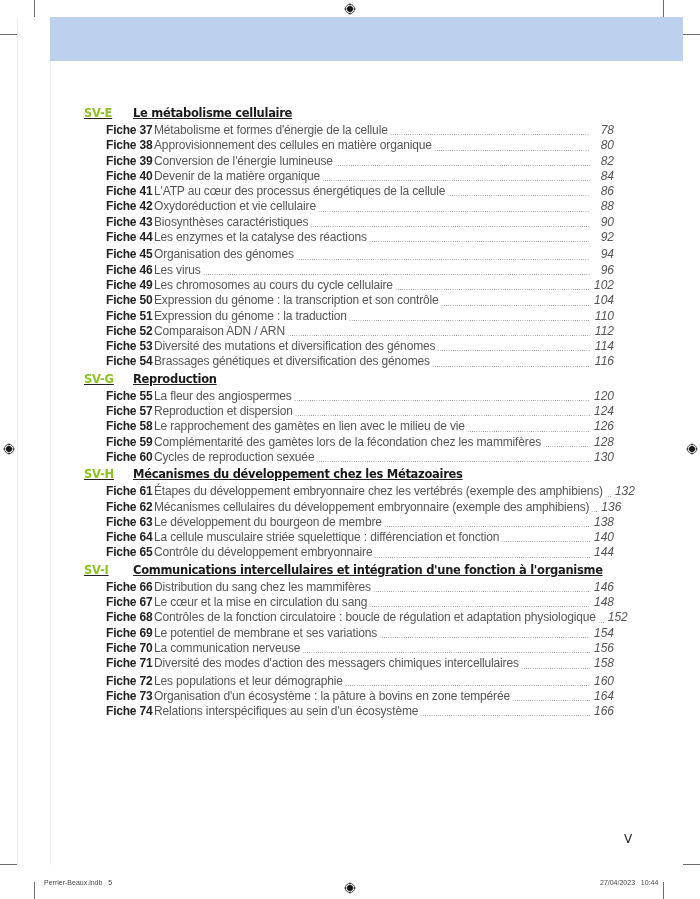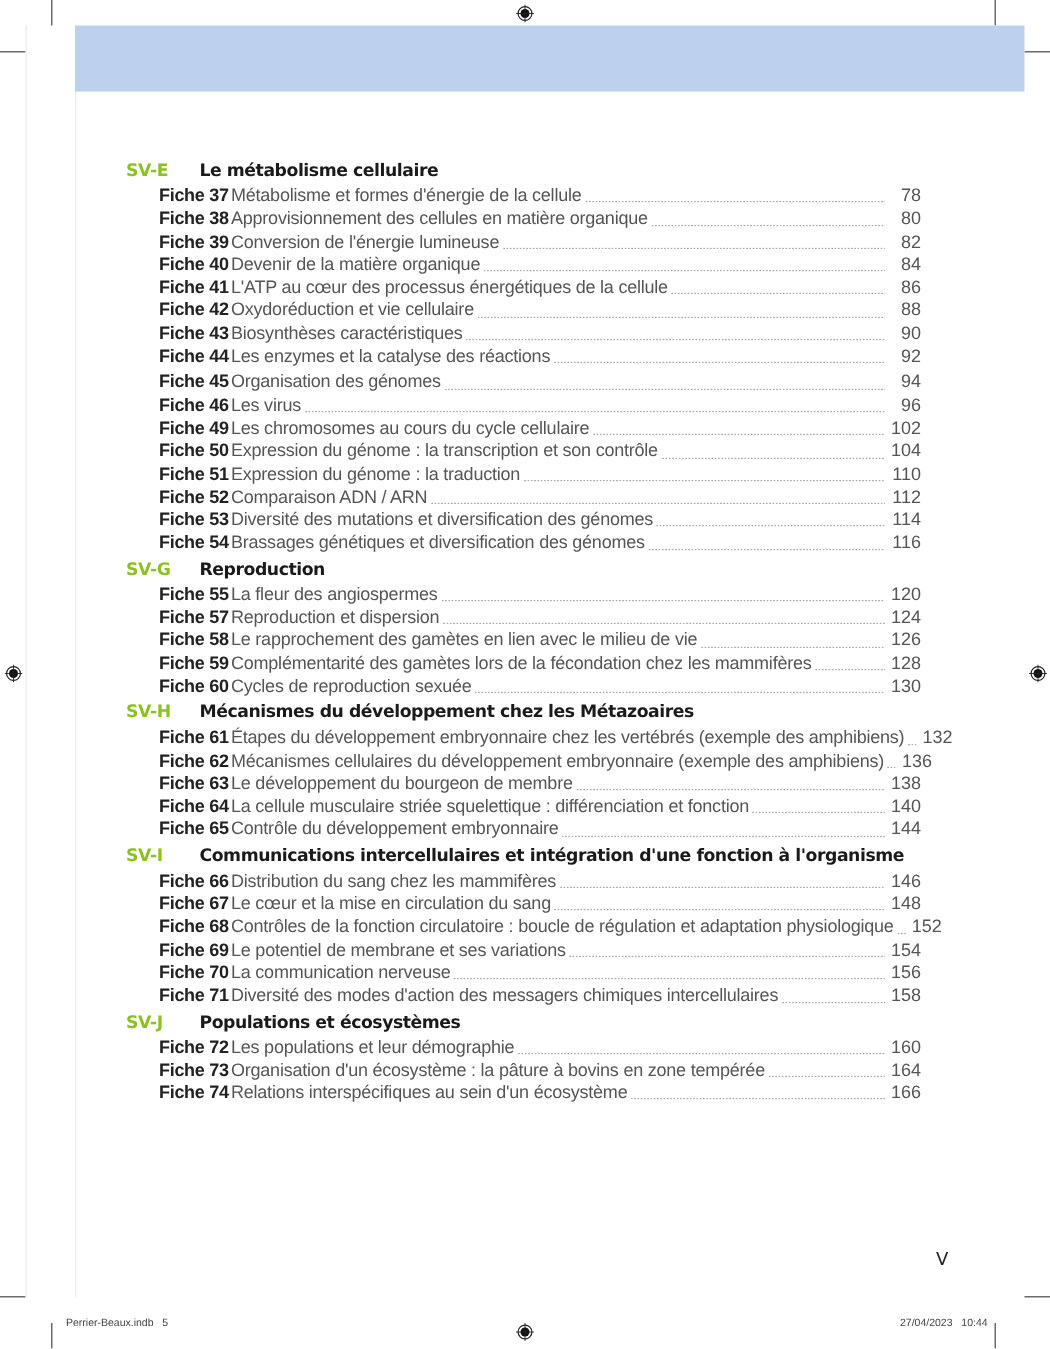--- a/index.html
+++ b/index.html
@@ -15,37 +15,37 @@
     position: absolute; left: 50px; top: 17px; width: 633px; height: 44px;
     background: #bdd0ee;
   }
   .reg { position: absolute; width: 12px; height: 12px; }
   .toc {
     position: absolute; left: 84px; top: 104px; width: 530px;
   }
   .section { margin-bottom: 2px; }
   .sec-head {
     display: flex; align-items: baseline; height: 17px; margin-top: 2px;
-    font-family: "DejaVu Sans", sans-serif; font-size: 11.5px; font-weight: bold;
+    font-family: "DejaVu Sans", sans-serif; font-size: 11.5px; font-weight: bold; text-decoration: underline;
   }
   .sec-code { color: #8cc21f; width: 49px; letter-spacing: -0.2px; }
   .sec-title { color: #1a1a1a; font-weight: normal; font-weight: 600; letter-spacing: -0.3px; }
   .entry {
     display: flex; align-items: flex-end; height: 15.3px; line-height: 15.3px;
     font-size: 12px; white-space: nowrap; margin-left: 22px;
   }
   .fiche { font-weight: bold; color: #222; width: 48px; flex: none; letter-spacing: -0.2px; }
   .etitle { color: #555; flex: none; letter-spacing: -0.15px; }
   .dots {
     flex: 1 1 auto; margin: 0 4px 0 2px; height: 1px; position: relative; top: -3px;
     background-image: radial-gradient(circle, #8a8a8a 0.55px, transparent 0.7px);
     background-size: 2.2px 2px; background-repeat: repeat-x; background-position: left center;
     min-width: 6px;
   }
-  .epage { color: #555; width: 20px; text-align: right; flex: none; }
+  .epage { color: #555; width: 20px; text-align: right; flex: none; font-style: italic; }
   .page-folio {
     position: absolute; left: 624px; top: 832px;
     font-family: "DejaVu Sans", sans-serif; font-size: 12px; color: #222;
   }
   .slug {
     position: absolute; top: 879px; font-size: 7px; color: #444;
     font-family: "Liberation Sans Narrow", "Liberation Sans", sans-serif;
   }
 </style>
 </head>
@@ -303,24 +303,20 @@
         <span class="epage">156</span>
       </div>
       <div class="entry">
         <span class="fiche">Fiche 71</span>
         <span class="etitle">Diversité des modes d'action des messagers chimiques intercellulaires</span>
         <span class="dots"></span>
         <span class="epage">158</span>
       </div>
     </div>
     <div class="section">
-      <div class="sec-head">
-        <span class="sec-code">SV-J</span>
-        <span class="sec-title">Populations et écosystèmes</span>
-      </div>
       <div class="entry">
         <span class="fiche">Fiche 72</span>
         <span class="etitle">Les populations et leur démographie</span>
         <span class="dots"></span>
         <span class="epage">160</span>
       </div>
       <div class="entry">
         <span class="fiche">Fiche 73</span>
         <span class="etitle">Organisation d'un écosystème : la pâture à bovins en zone tempérée</span>
         <span class="dots"></span>

